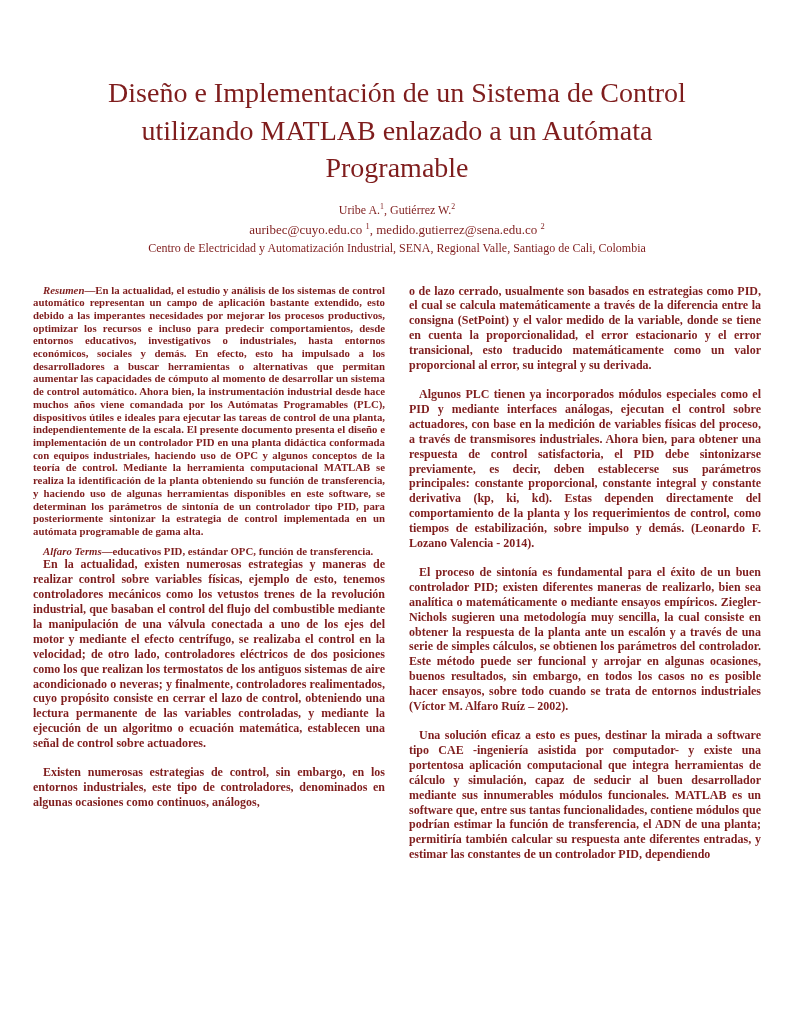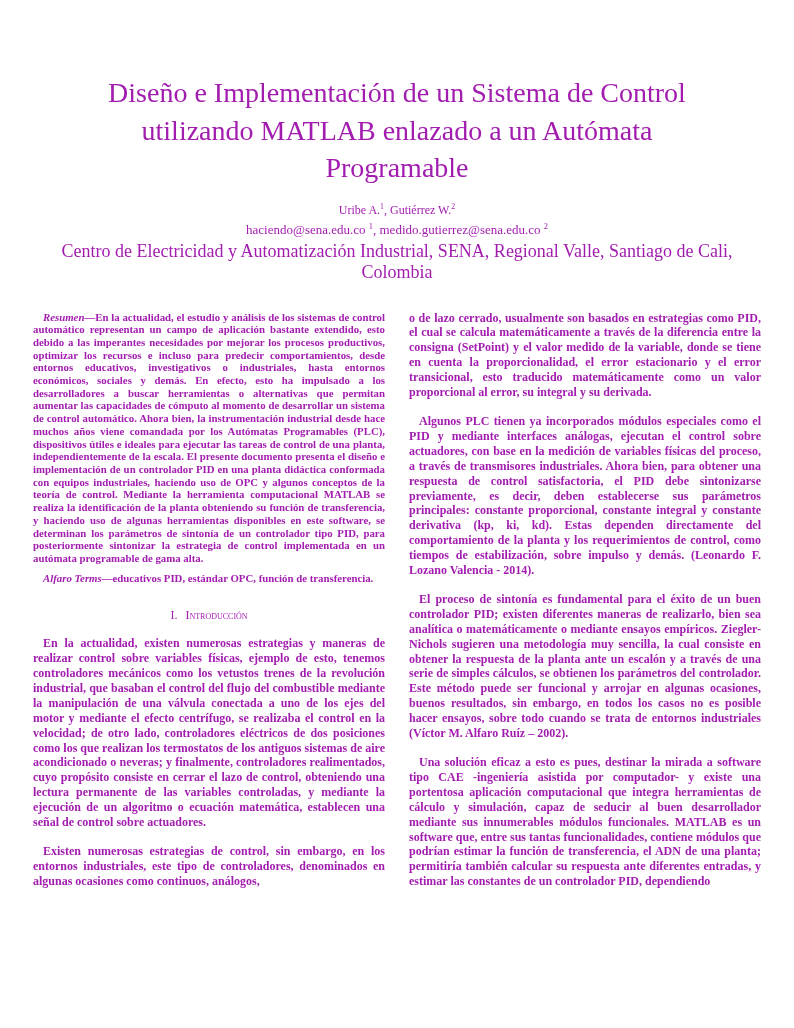--- a/index.html
+++ b/index.html
@@ -6,21 +6,21 @@
     margin: 0;
     padding: 0;
     background: #ffffff;
   }
   .page {
     position: relative;
     width: 794px;
     height: 1028px;
     margin: 0 auto;
     background: #ffffff;
-    color: #a21caf;
+    color: #7f1d1d;
     font-family: "Liberation Serif", serif;
     box-sizing: border-box;
     padding: 40px 33px 0 33px;
     overflow: hidden;
   }
   .title {
     max-width: 660px;
     margin: 34px auto 0 auto;
     text-align: center;
     font-size: 28px;
@@ -32,21 +32,21 @@
     font-size: 12px;
     margin-top: 16px;
   }
   .emails {
     text-align: center;
     font-size: 13px;
     margin-top: 4px;
   }
   .affiliation {
     text-align: center;
-    font-size: 18px;
+    font-size: 12px;
     margin-top: 3px;
   }
   sup {
     font-size: 0.65em;
     line-height: 0;
   }
   .columns {
     display: flex;
     gap: 24px;
     margin-top: 28px;
@@ -84,32 +84,31 @@
 </style>
 </head>
 <body>
 
 <div class="page">
 
   <h1 class="title">Diseño e Implementación de un Sistema de Control utilizando MATLAB enlazado a un Autómata Programable</h1>
 
   <div class="authors"><span>Uribe A.</span><sup>1</sup><span>, Gutiérrez W.</span><sup>2</sup></div>
 
-  <div class="emails"><span>haciendo@sena.edu.co </span><sup>1</sup><span>, medido.gutierrez@sena.edu.co </span><sup>2</sup></div>
+  <div class="emails"><span>auribec@cuyo.edu.co </span><sup>1</sup><span>, medido.gutierrez@sena.edu.co </span><sup>2</sup></div>
 
   <div class="affiliation">Centro de Electricidad y Automatización Industrial, SENA, Regional Valle, Santiago de Cali, Colombia</div>
 
   <div class="columns">
 
     <div class="col">
       <p class="abstract"><span class="lead-label">Resumen</span><span>—En la actualidad, el estudio y análisis de los sistemas de control automático representan un campo de aplicación bastante extendido, esto debido a las imperantes necesidades por mejorar los procesos productivos, optimizar los recursos e incluso para predecir comportamientos, desde entornos educativos, investigativos o industriales, hasta entornos económicos, sociales y demás. En efecto, esto ha impulsado a los desarrolladores a buscar herramientas o alternativas que permitan aumentar las capacidades de cómputo al momento de desarrollar un sistema de control automático. Ahora bien, la instrumentación industrial desde hace muchos años viene comandada por los Autómatas Programables (PLC), dispositivos útiles e ideales para ejecutar las tareas de control de una planta, independientemente de la escala. El presente documento presenta el diseño e implementación de un controlador PID en una planta didáctica conformada con equipos industriales, haciendo uso de OPC y algunos conceptos de la teoría de control. Mediante la herramienta computacional MATLAB se realiza la identificación de la planta obteniendo su función de transferencia, y haciendo uso de algunas herramientas disponibles en este software, se determinan los parámetros de sintonía de un controlador tipo PID, para posteriormente sintonizar la estrategia de control implementada en un autómata programable de gama alta.</span></p>
 
       <p class="index-terms"><span class="lead-label">Alfaro Terms</span><span>—educativos PID, estándar OPC, función de transferencia.</span></p>
 
-      <h2 class="section-heading"><span class="sec-num">I.</span><span class="sec-title">Introducción</span></h2>
 
       <p class="body-par">En la actualidad, existen numerosas estrategias y maneras de realizar control sobre variables físicas, ejemplo de esto, tenemos controladores mecánicos como los vetustos trenes de la revolución industrial, que basaban el control del flujo del combustible mediante la manipulación de una válvula conectada a uno de los ejes del motor y mediante el efecto centrífugo, se realizaba el control en la velocidad; de otro lado, controladores eléctricos de dos posiciones como los que realizan los termostatos de los antiguos sistemas de aire acondicionado o neveras; y finalmente, controladores realimentados, cuyo propósito consiste en cerrar el lazo de control, obteniendo una lectura permanente de las variables controladas, y mediante la ejecución de un algoritmo o ecuación matemática, establecen una señal de control sobre actuadores.</p>
       <p class="body-par last">Existen numerosas estrategias de control, sin embargo, en los entornos industriales, este tipo de controladores, denominados en algunas ocasiones como continuos, análogos,</p>
     </div>
 
     <div class="col">
       <p class="body-par no-indent">o de lazo cerrado, usualmente son basados en estrategias como PID, el cual se calcula matemáticamente a través de la diferencia entre la consigna (SetPoint) y el valor medido de la variable, donde se tiene en cuenta la proporcionalidad, el error estacionario y el error transicional, esto traducido matemáticamente como un valor proporcional al error, su integral y su derivada.</p>
       <p class="body-par">Algunos PLC tienen ya incorporados módulos especiales como el PID y mediante interfaces análogas, ejecutan el control sobre actuadores, con base en la medición de variables físicas del proceso, a través de transmisores industriales. Ahora bien, para obtener una respuesta de control satisfactoria, el PID debe sintonizarse previamente, es decir, deben establecerse sus parámetros principales: constante proporcional, constante integral y constante derivativa (kp, ki, kd). Estas dependen directamente del comportamiento de la planta y los requerimientos de control, como tiempos de estabilización, sobre impulso y demás. (Leonardo F. Lozano Valencia - 2014).</p>
       <p class="body-par">El proceso de sintonía es fundamental para el éxito de un buen controlador PID; existen diferentes maneras de realizarlo, bien sea analítica o matemáticamente o mediante ensayos empíricos. Ziegler-Nichols sugieren una metodología muy sencilla, la cual consiste en obtener la respuesta de la planta ante un escalón y a través de una serie de simples cálculos, se obtienen los parámetros del controlador. Este método puede ser funcional y arrojar en algunas ocasiones, buenos resultados, sin embargo, en todos los casos no es posible hacer ensayos, sobre todo cuando se trata de entornos industriales (Víctor M. Alfaro Ruíz – 2002).</p>
       <p class="body-par last">Una solución eficaz a esto es pues, destinar la mirada a software tipo CAE -ingeniería asistida por computador- y existe una portentosa aplicación computacional que integra herramientas de cálculo y simulación, capaz de seducir al buen desarrollador mediante sus innumerables módulos funcionales. MATLAB es un software que, entre sus tantas funcionalidades, contiene módulos que podrían estimar la función de transferencia, el ADN de una planta; permitiría también calcular su respuesta ante diferentes entradas, y estimar las constantes de un controlador PID, dependiendo</p>

